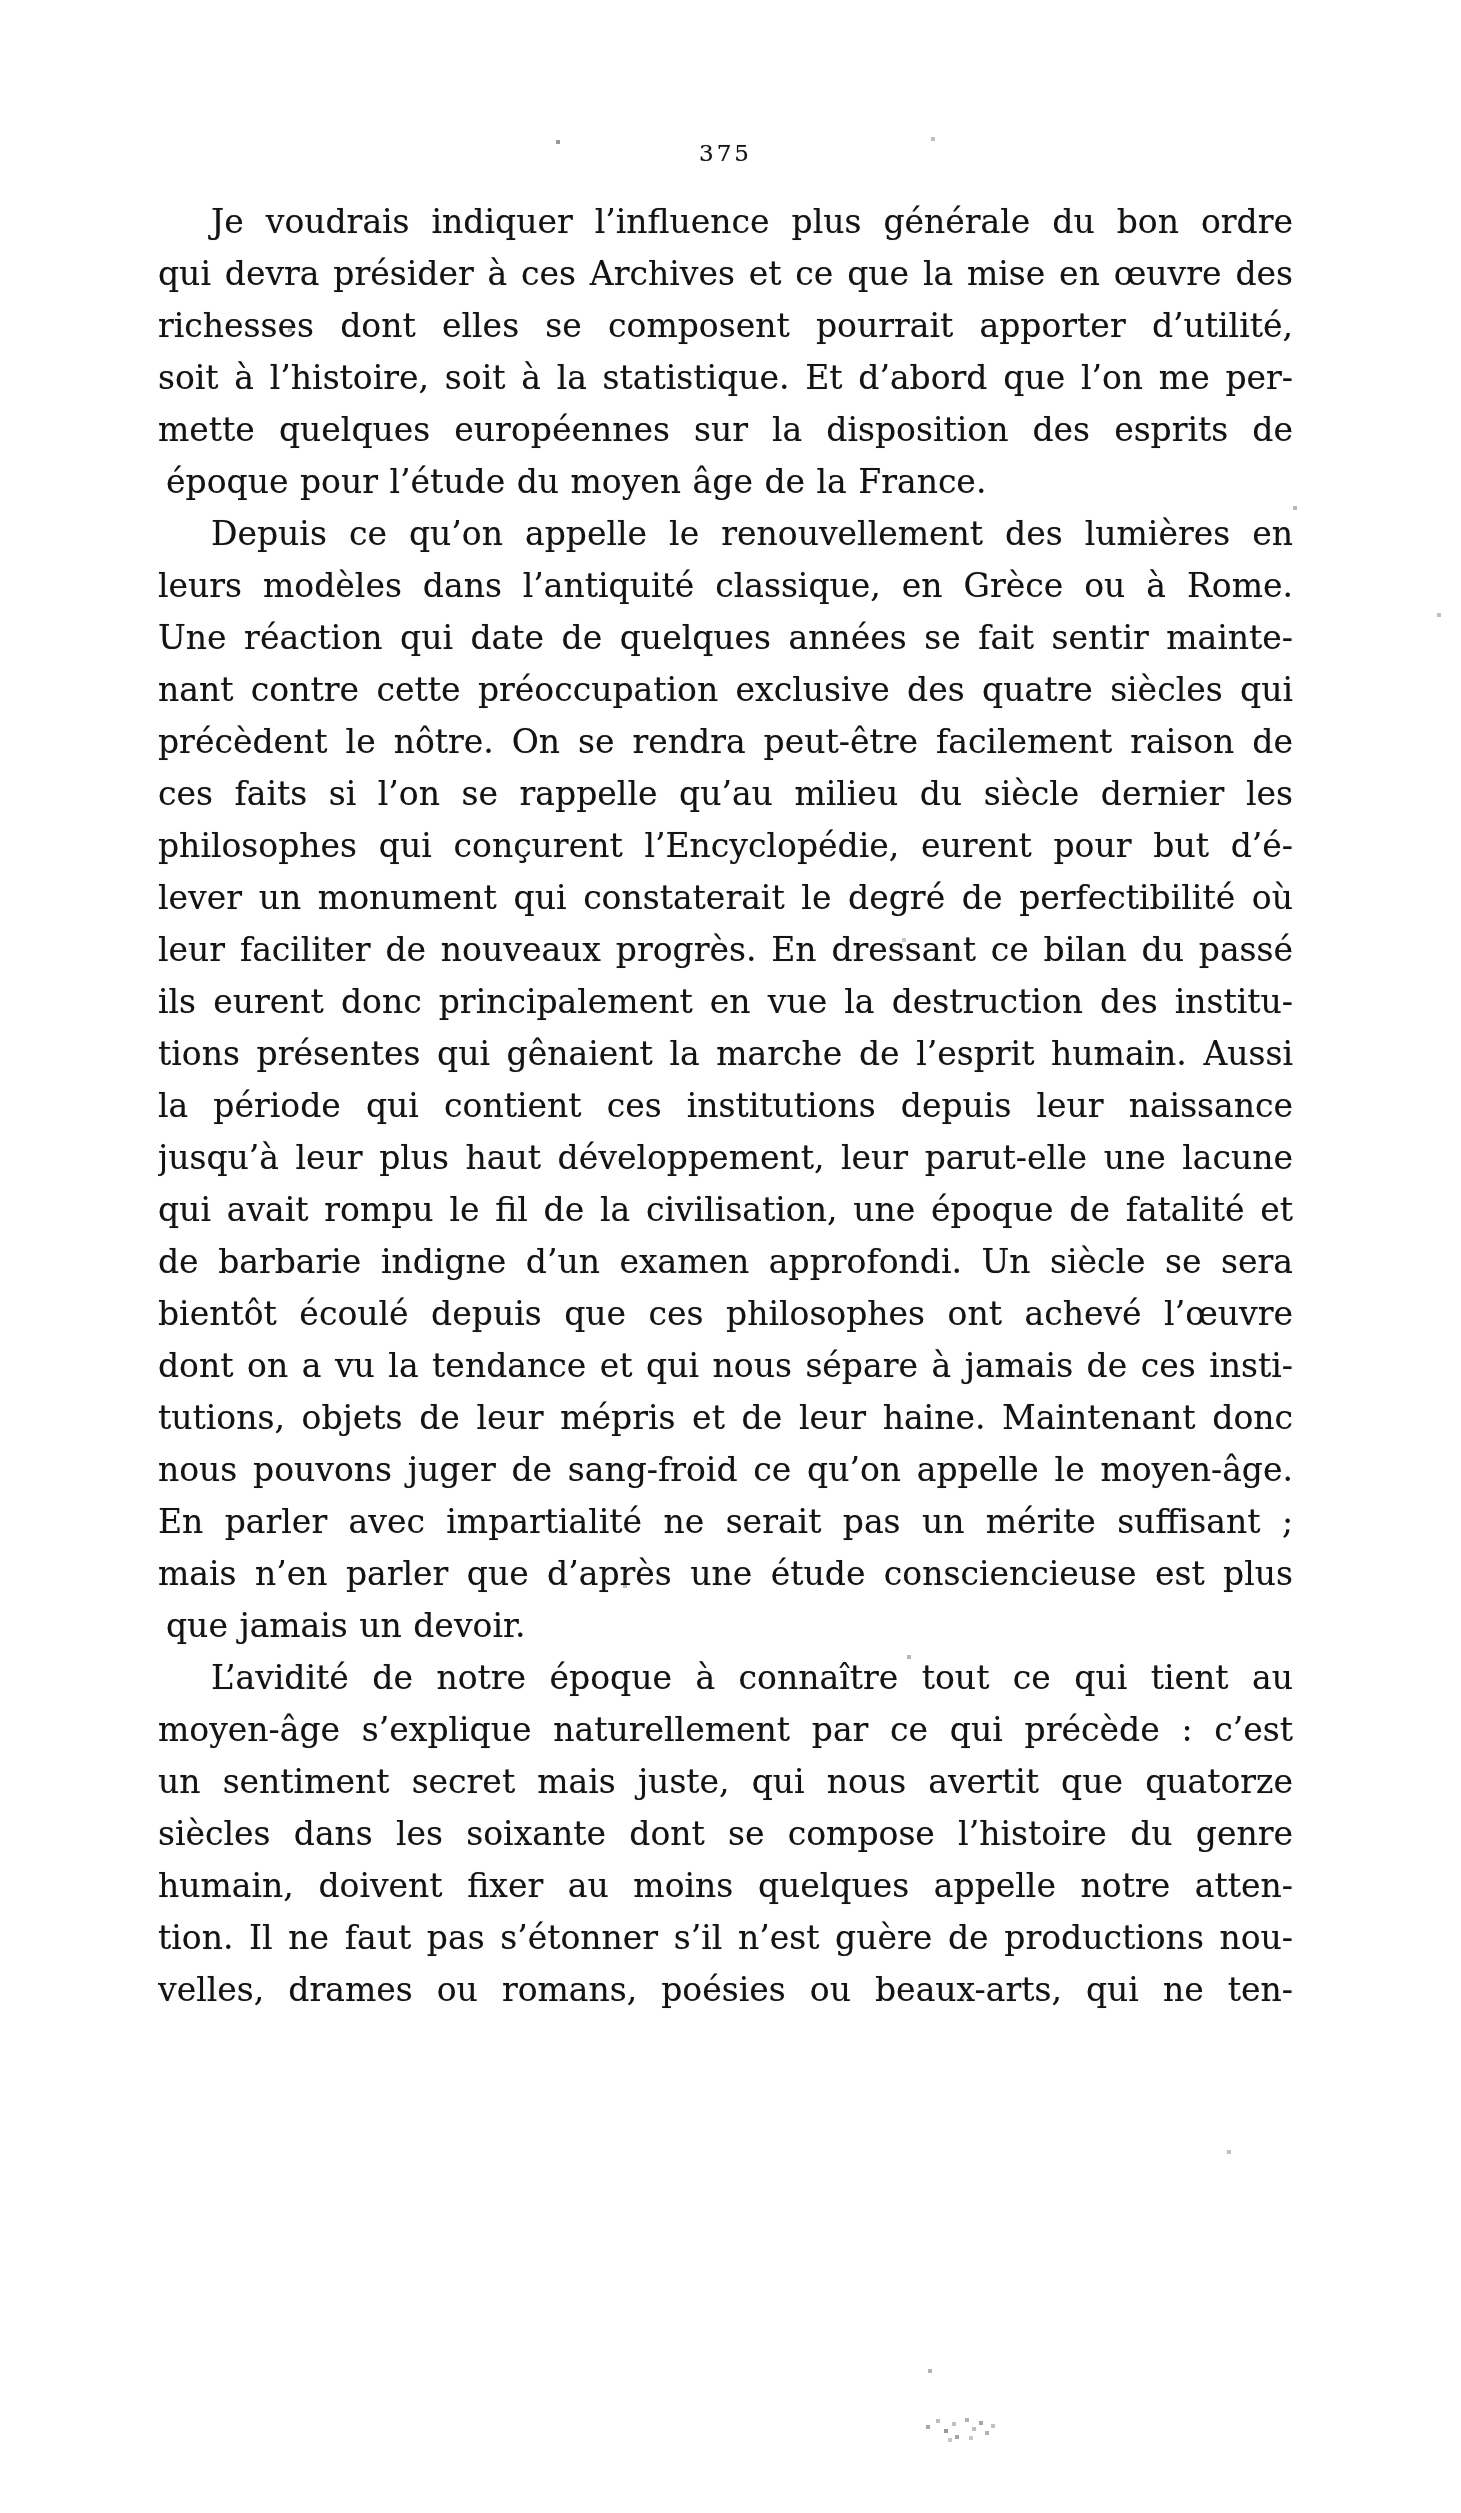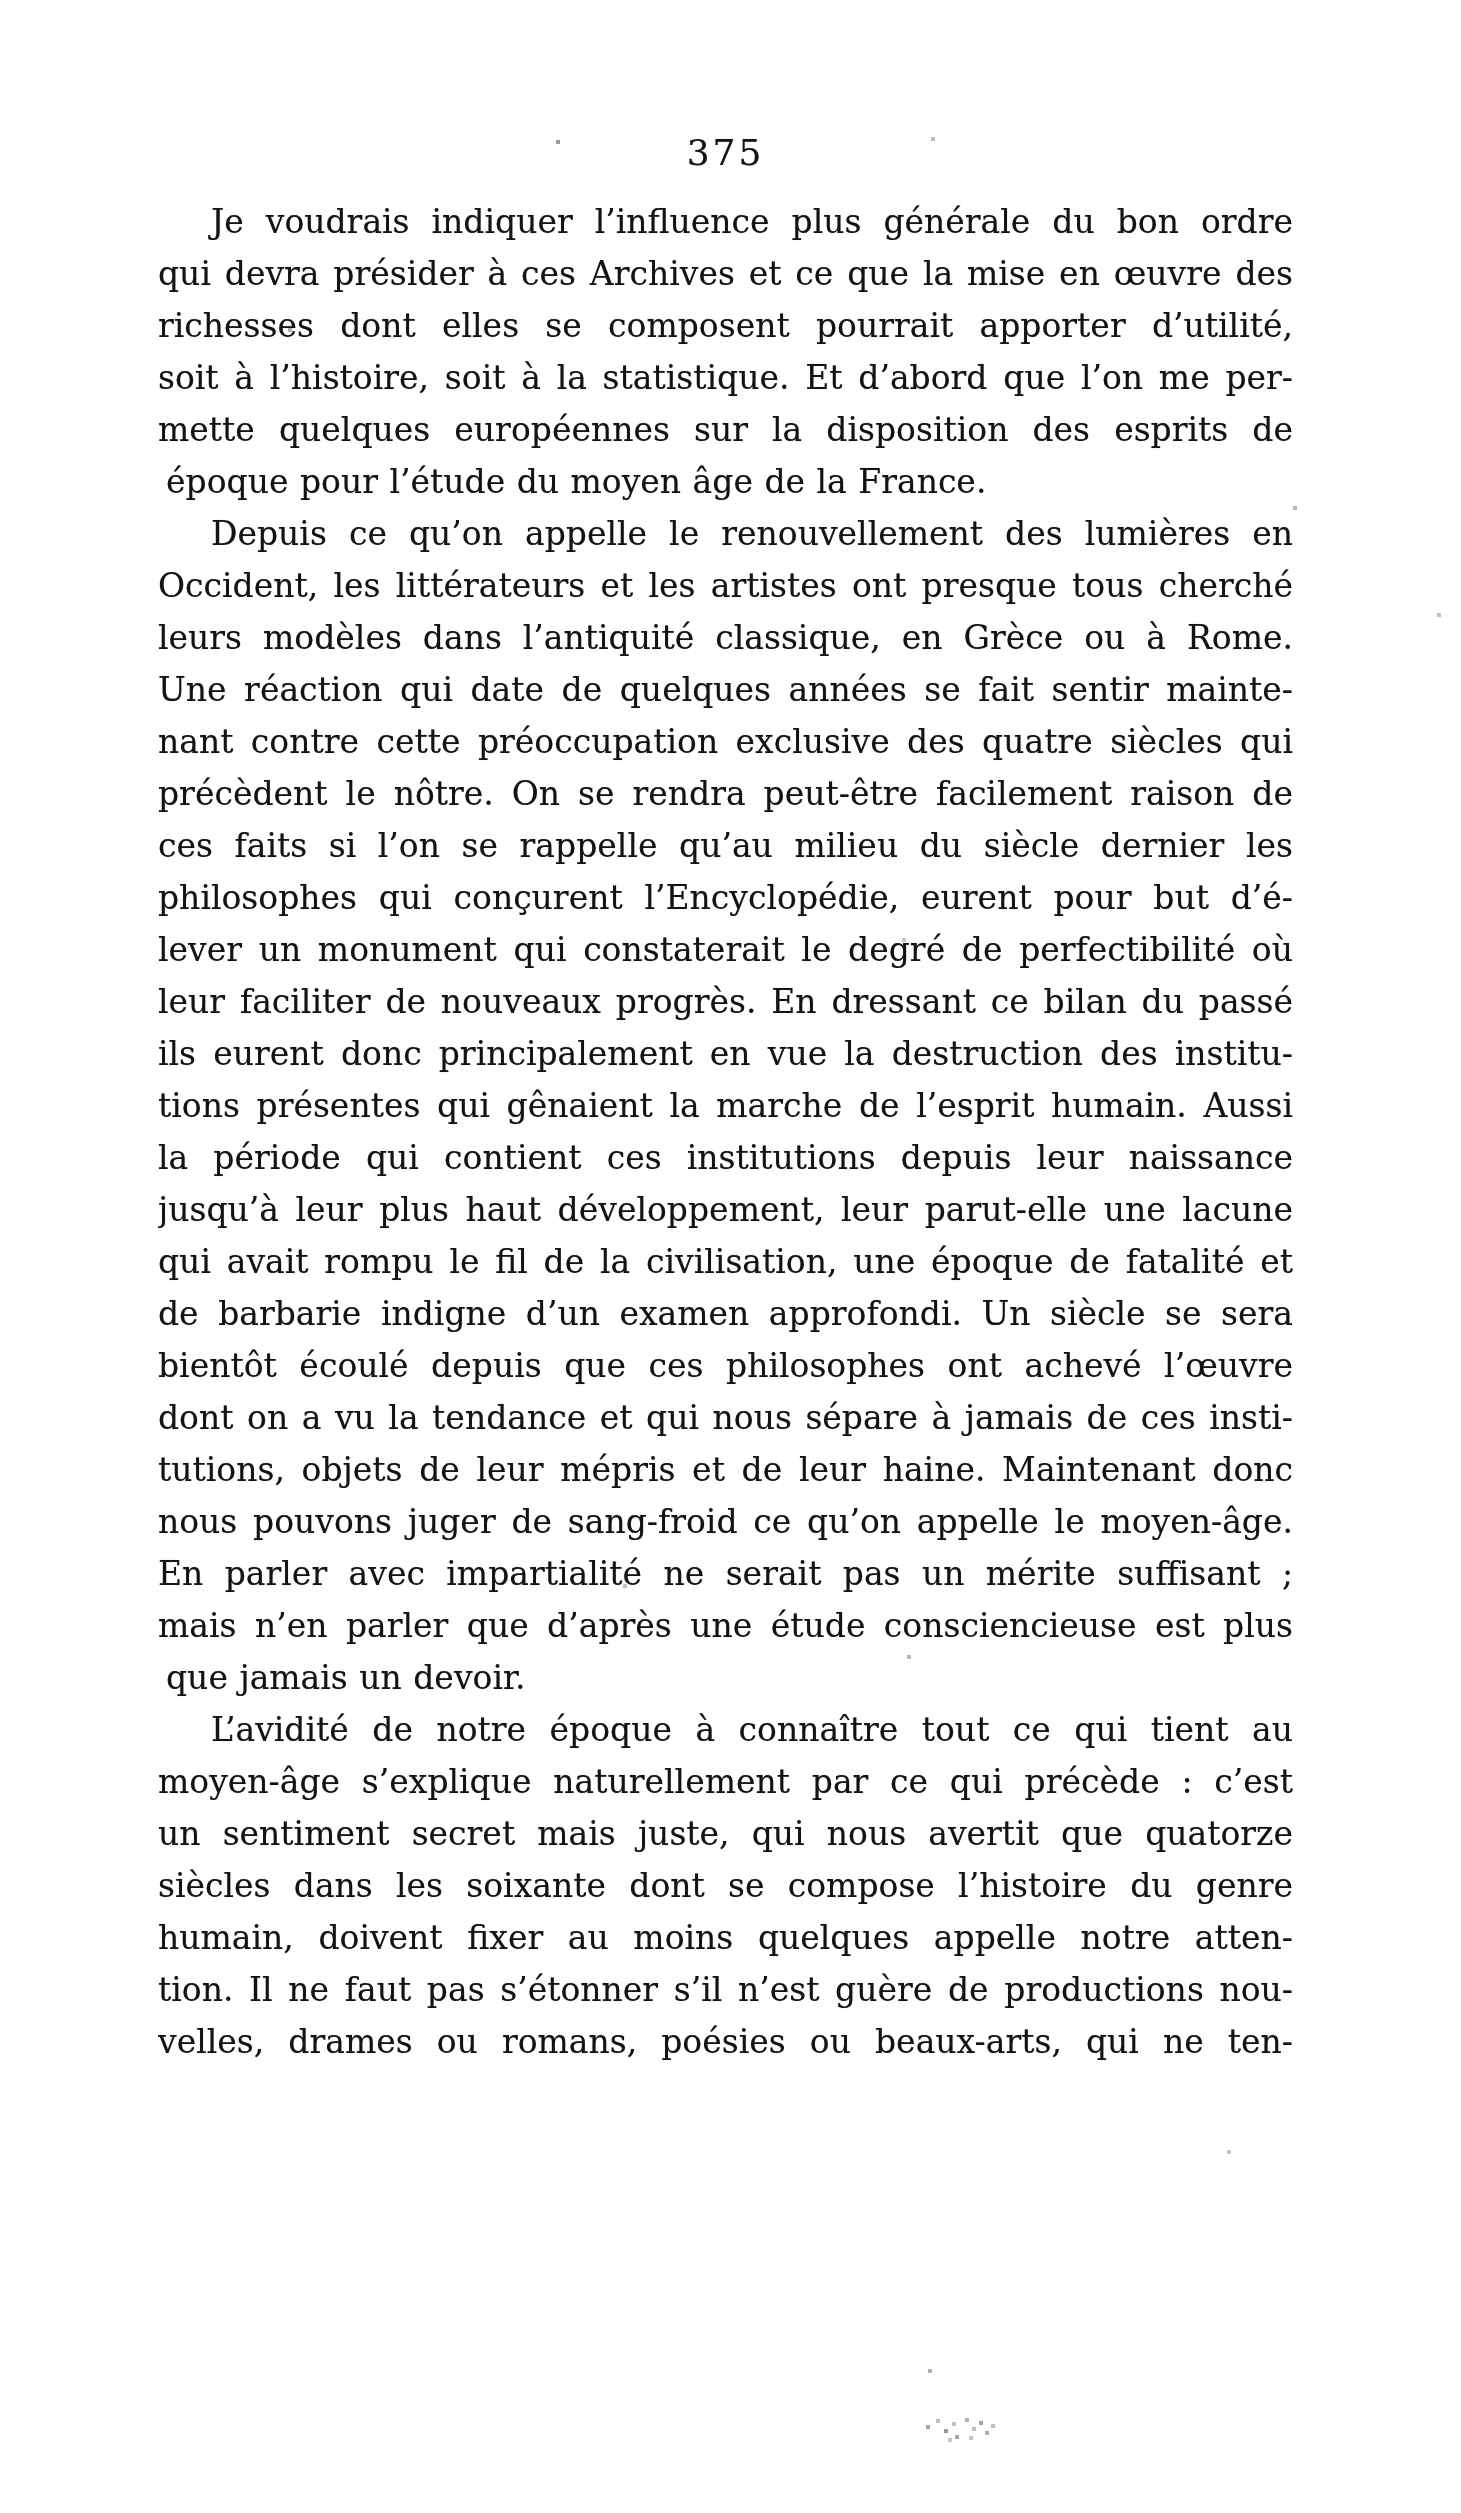--- a/index.html
+++ b/index.html
@@ -18,21 +18,21 @@
     position: absolute;
     inset: 0;
     background: #ffffff;
   }
   .page-number {
     position: absolute;
     top: 131px;
     left: 158px;
     width: 1135px;
     text-align: center;
-    font-size: 36px;
+    font-size: 23px;
     line-height: 44px;
     color: #141414;
     letter-spacing: 3px;
     text-shadow: 0 0 0.8px rgba(0,0,0,0.45);
   }
   .text-block {
     position: absolute;
     top: 196px;
     left: 158px;
     width: 1135px;
@@ -108,21 +108,20 @@
       <div class="paragraph">
         <div class="line first">Je voudrais indiquer l’influence plus générale du bon ordre</div>
         <div class="line">qui devra présider à ces Archives et ce que la mise en œuvre des</div>
         <div class="line">richesses dont elles se composent pourrait apporter d’utilité,</div>
         <div class="line">soit à l’histoire, soit à la statistique. Et d’abord que l’on me per-</div>
         <div class="line">mette quelques européennes sur la disposition des esprits de notre</div>
         <div class="line lastleft">époque pour l’étude du moyen âge de la France.</div>
       </div>
       <div class="paragraph">
         <div class="line first">Depuis ce qu’on appelle le renouvellement des lumières en</div>
-        <div class="line">Occident, les littérateurs et les artistes ont presque tous cherché</div>
         <div class="line">leurs modèles dans l’antiquité classique, en Grèce ou à Rome.</div>
         <div class="line">Une réaction qui date de quelques années se fait sentir mainte-</div>
         <div class="line">nant contre cette préoccupation exclusive des quatre siècles qui</div>
         <div class="line">précèdent le nôtre. On se rendra peut-être facilement raison de</div>
         <div class="line">ces faits si l’on se rappelle qu’au milieu du siècle dernier les</div>
         <div class="line">philosophes qui conçurent l’Encyclopédie, eurent pour but d’é-</div>
         <div class="line">lever un monument qui constaterait le degré de perfectibilité où</div>
         <div class="line">leur faciliter de nouveaux progrès. En dressant ce bilan du passé</div>
         <div class="line">ils eurent donc principalement en vue la destruction des institu-</div>
         <div class="line">tions présentes qui gênaient la marche de l’esprit humain. Aussi</div>

